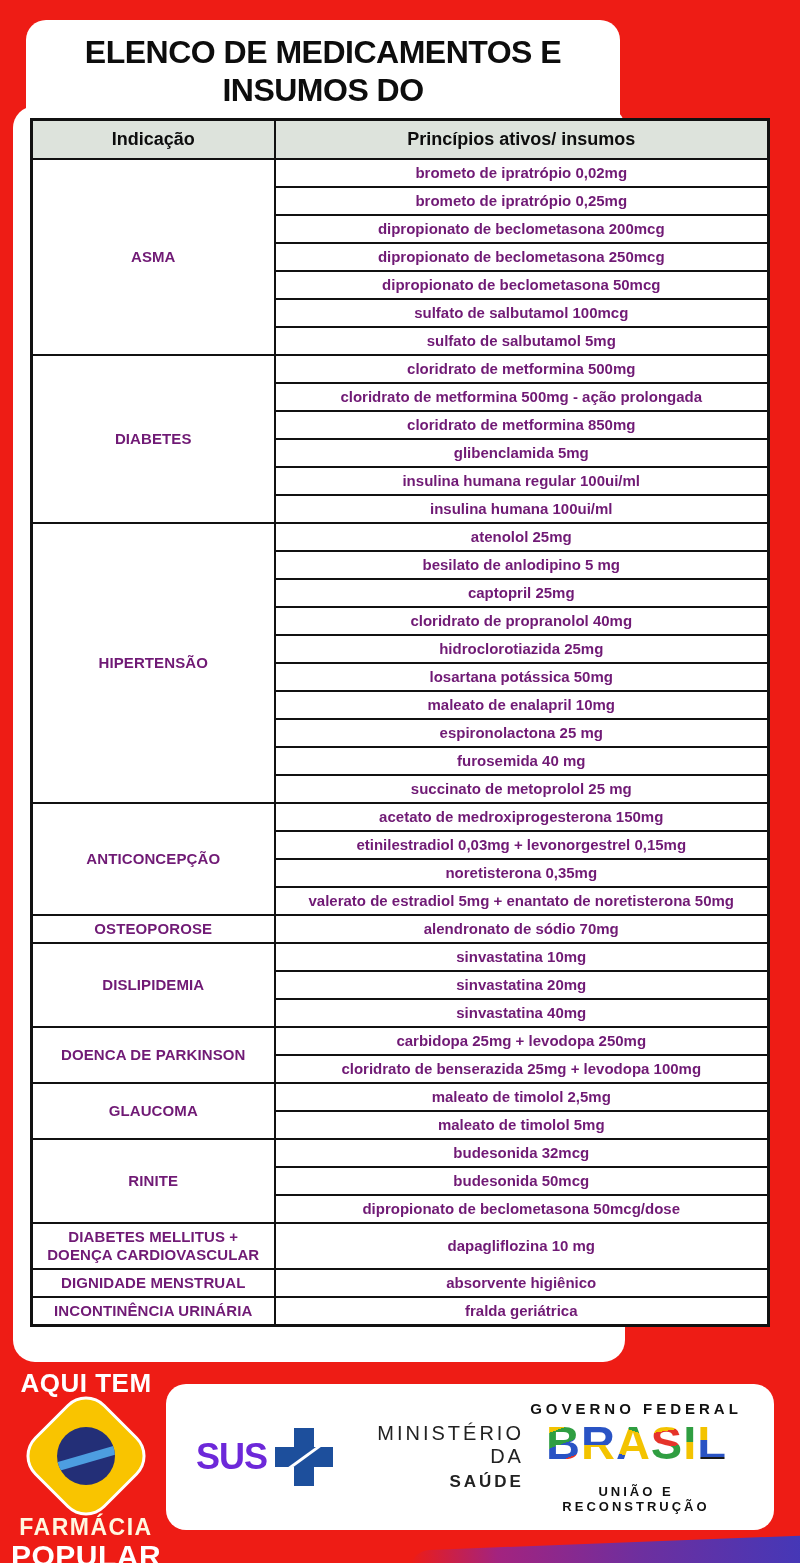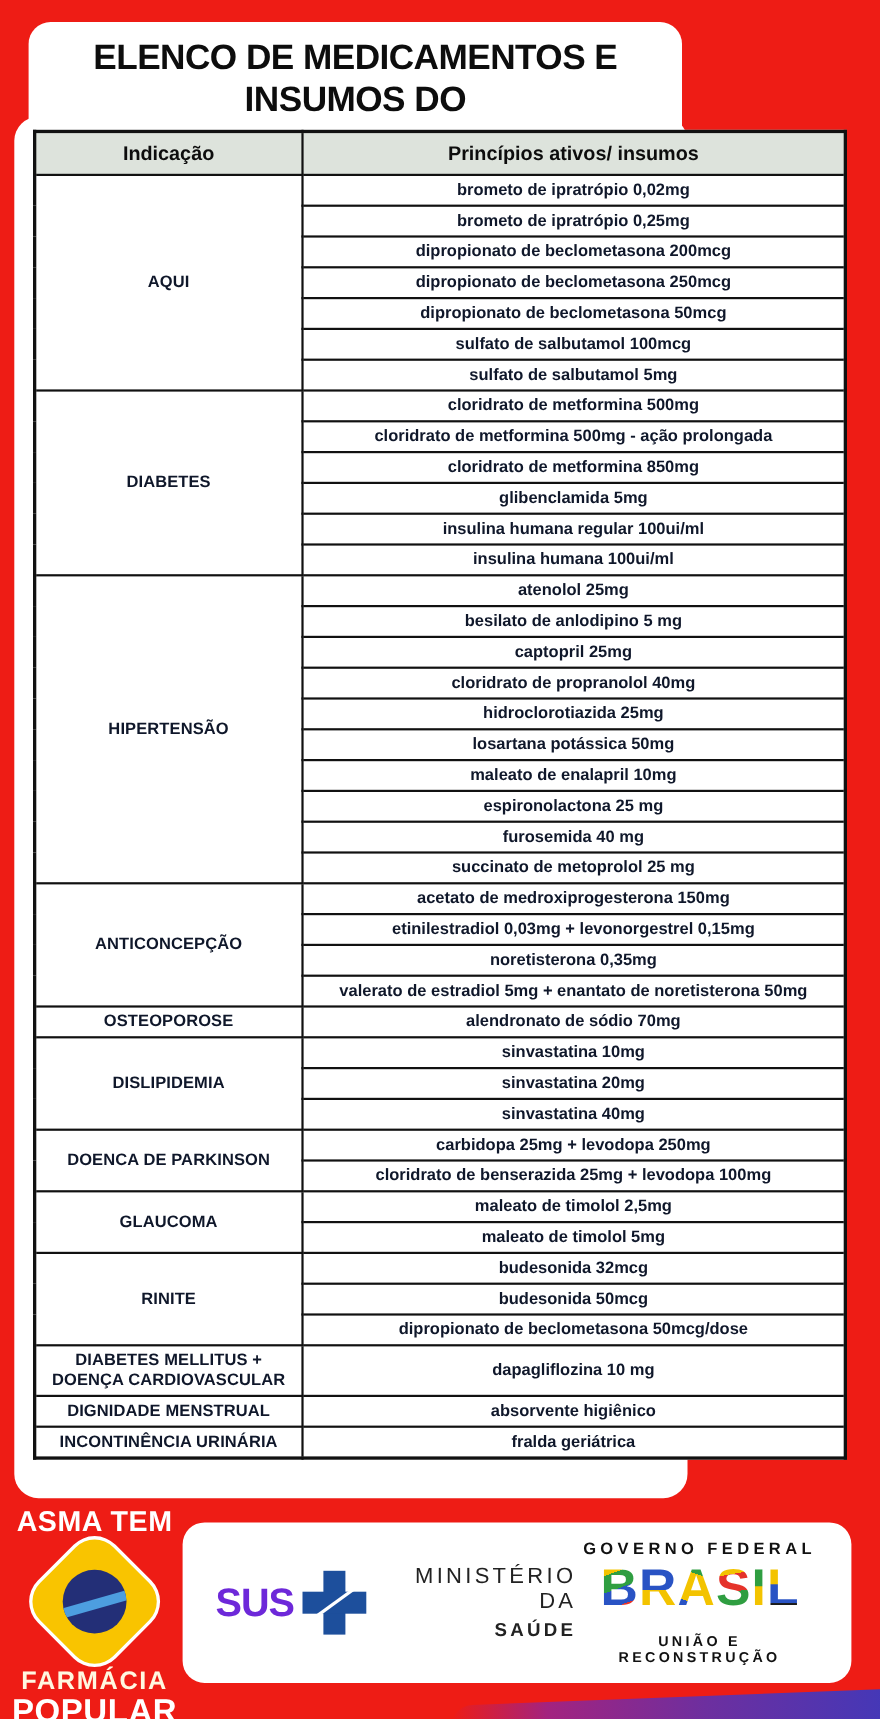--- a/index.html
+++ b/index.html
@@ -30,21 +30,21 @@
     border:3px solid #111;
   }
   table.meds th {
     background:#dde3dc; border:2px solid #111;
     font-size:18px; font-weight:800; color:#0d0d0d;
     padding:8px 4px;
   }
   table.meds th.col-ind { width:243px; }
   table.meds td {
     border:2px solid #111; text-align:center;
-    font-size:15px; font-weight:700; color:#0f172a;
+    font-size:15px; font-weight:700; color:#701a75;
     padding:4px 8px; line-height:18px;
   }
   table.meds td.ind { white-space:pre-line; letter-spacing:0.1px; }
 
   
   .fp-block { position:absolute; left:8px; top:1368px; width:156px; text-align:center; }
   .fp-aqui { font-size:26px; font-weight:800; color:#ffffff; letter-spacing:0.5px; }
   .fp-logo { position:relative; width:104px; height:104px; margin:5px auto 6px; }
   .fp-green {
     position:absolute; inset:13px; background:#2f9e3f; border-radius:24px;
@@ -119,21 +119,21 @@
 <div class="content-panel">
   <table class="meds">
     <thead>
       <tr>
         <th class="col-ind">Indicação</th>
         <th>Princípios ativos/ insumos</th>
       </tr>
     </thead>
     <tbody>
         <tr>
-          <td class="ind" rowspan="7">AQUI</td>
+          <td class="ind" rowspan="7">ASMA</td>
           <td class="med">brometo de ipratrópio 0,02mg</td>
         </tr>
         <tr>
           <td class="med">brometo de ipratrópio 0,25mg</td>
         </tr>
         <tr>
           <td class="med">dipropionato de beclometasona 200mcg</td>
         </tr>
         <tr>
           <td class="med">dipropionato de beclometasona 250mcg</td>
@@ -259,21 +259,21 @@
         </tr>
         <tr>
           <td class="ind" rowspan="1">INCONTINÊNCIA URINÁRIA</td>
           <td class="med">fralda geriátrica</td>
         </tr>
       </tbody>
   </table>
 </div>
 
 <div class="fp-block">
-  <div class="fp-aqui">ASMA TEM</div>
+  <div class="fp-aqui">AQUI TEM</div>
   <div class="fp-logo">
     <div class="fp-green"></div>
     <div class="fp-yellow"></div>
     <div class="fp-circle">
       <div class="fp-stripe"></div>
     </div>
   </div>
   <div class="fp-farmacia">FARMÁCIA</div>
   <div class="fp-popular">POPULAR</div>
 </div>

